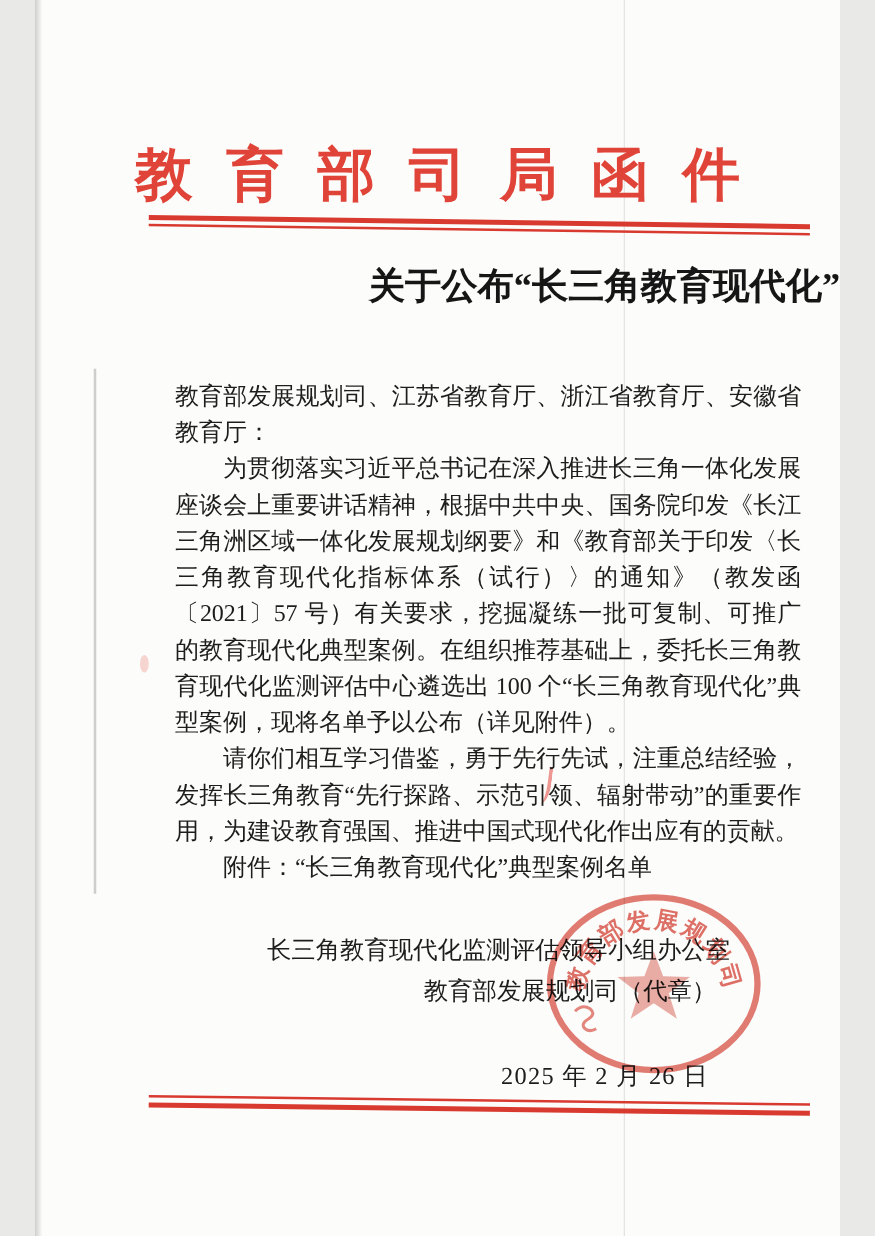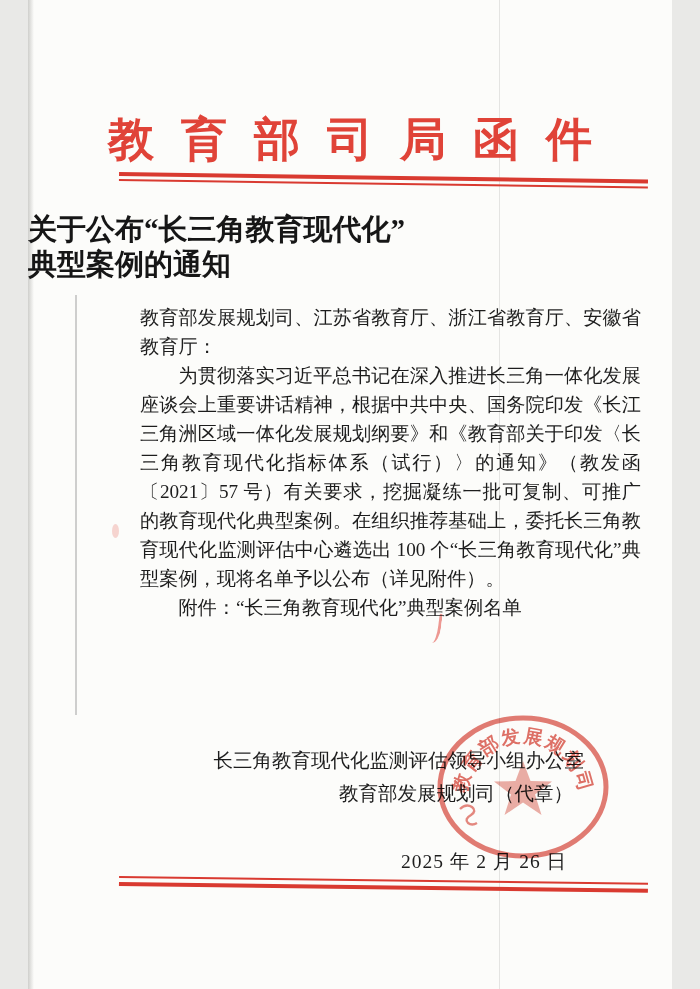--- a/index.html
+++ b/index.html
@@ -59,21 +59,21 @@
   .rule{position:absolute;left:91px;width:529px;transform-origin:left center;}
   .rule-top{top:172px;transform:rotate(0.8deg);}
   .rule-top .bar1{height:4px;background:var(--line-red);}
   .rule-top .bar2{height:2px;background:var(--line-red);margin-top:3px;}
   .rule-bottom{top:876px;transform:rotate(0.72deg);}
   .rule-bottom .bar1{height:2px;background:var(--line-red);}
   .rule-bottom .bar2{height:4px;background:var(--line-red);margin-top:4px;}
   
   .doc-title{
     position:absolute;left:0;top:212px;width:100%;
-    margin:0;text-align:left;
+    margin:0;text-align:right;
     font-size:29px;line-height:35px;font-weight:bold;
     color:#161616;
   }
   
   .body-text{
     position:absolute;left:112px;top:303px;width:501px;
     font-size:19.2px;line-height:29px;
     text-align:justify;text-justify:inter-character;
     color:var(--ink);
   }
@@ -108,26 +108,26 @@
 
   <div class="letterhead">教育部司局函件</div>
 
   <div class="rule rule-top">
     <div class="bar1"></div>
     <div class="bar2"></div>
   </div>
 
   <h1 class="doc-title">
     <span>关于公布“长三角教育现代化”</span><br>
-    <span>典型案例的通知</span>
   </h1>
 
   <div class="body-text">
     <p>教育部发展规划司、江苏省教育厅、浙江省教育厅、安徽省教育厅：</p>
     <p class="indent">为贯彻落实习近平总书记在深入推进长三角一体化发展座谈会上重要讲话精神，根据中共中央、国务院印发《长江三角洲区域一体化发展规划纲要》和《教育部关于印发〈长三角教育现代化指标体系（试行）〉的通知》（教发函〔2021〕57 号）有关要求，挖掘凝练一批可复制、可推广的教育现代化典型案例。在组织推荐基础上，委托长三角教育现代化监测评估中心遴选出 100 个“长三角教育现代化”典型案例，现将名单予以公布（详见附件）。</p>
+    <p class="indent">请你们相互学习借鉴，勇于先行先试，注重总结经验，发挥长三角教育“先行探路、示范引领、辐射带动”的重要作用，为建设教育强国、推进中国式现代化作出应有的贡献。</p>
     <p class="indent">附件：“长三角教育现代化”典型案例名单</p>
   </div>
 
   <div class="sig sig1">长三角教育现代化监测评估领导小组办公室</div>
   <div class="sig sig2">教育部发展规划司（代章）</div>
   <div class="sig sig3">2025 年 2 月 26 日</div>
 
   <svg class="seal" viewBox="0 0 180 152">
 
     <ellipse cx="89" cy="75" rx="83" ry="69" fill="none" stroke="#d84a3e" stroke-width="5" opacity="0.72"></ellipse>

